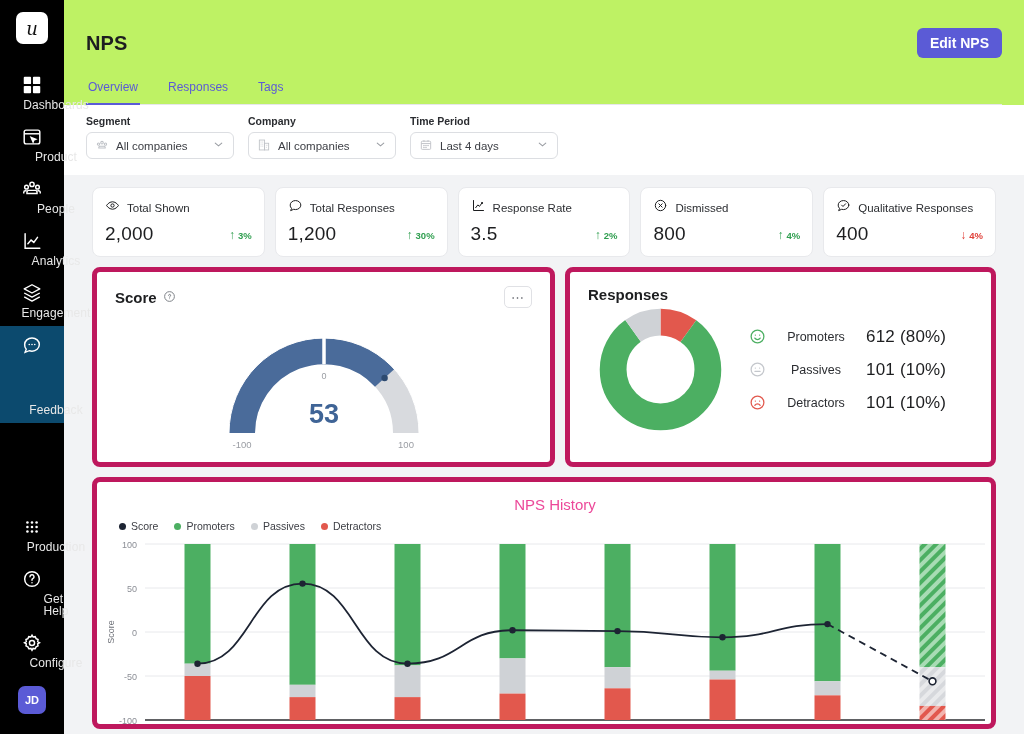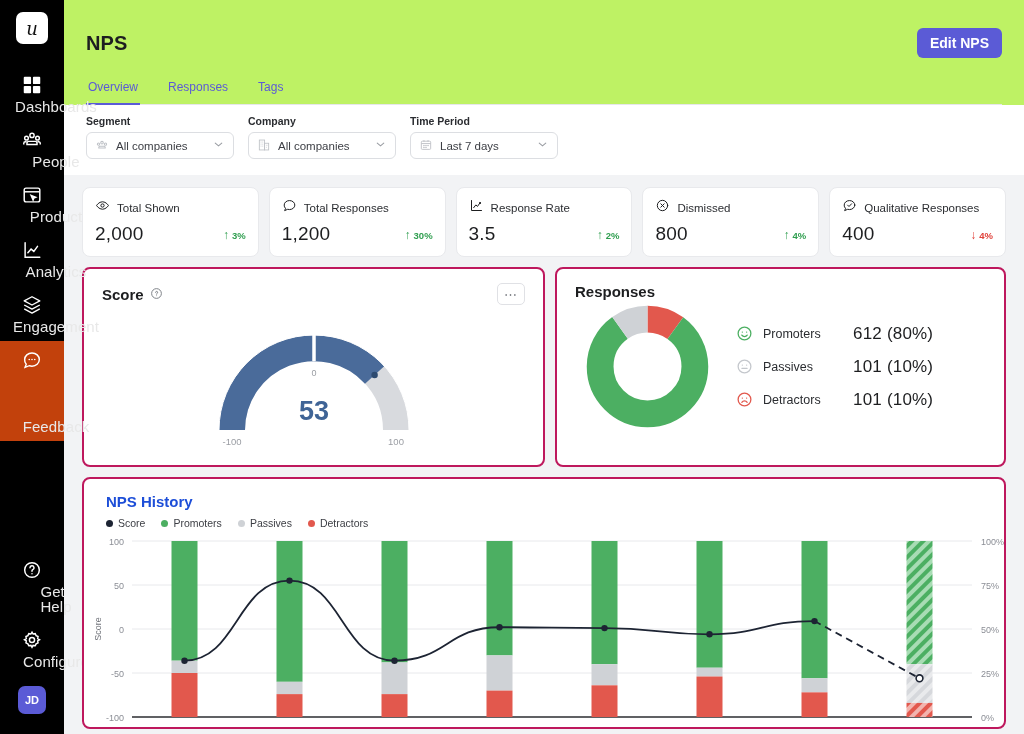--- a/index.html
+++ b/index.html
@@ -21,24 +21,24 @@
   .logo {
     width: 32px; height: 32px; background: #ffffff; border-radius: 7px;
     display: flex; align-items: center; justify-content: center;
     font-family: "DejaVu Serif", serif; font-style: italic;
     font-size: 18px; color: #111; margin-bottom: 22px;
   }
   .nav-item {
     width: 64px; padding: 8px 0 7px; display: flex; flex-direction: column;
     align-items: center; gap: 3px; cursor: pointer;
   }
-  .nav-item.active { background: #c2410c; gap: 48px; }
+  .nav-item.active { background: #0c4a6e; gap: 48px; }
   .nav-item .ico { width: 22px; height: 22px; display: block; }
   .nav-item .lbl {
-    font-size: 15px; color: #e8e8e8; letter-spacing: .1px; line-height: 1; margin-left: 48px;
+    font-size: 12px; color: #e8e8e8; letter-spacing: .1px; line-height: 1; margin-left: 48px;
   }
   .nav-bottom { position: absolute; bottom: 8px; left: 0; width: 64px; }
   .avatar {
     width: 28px; height: 28px; border-radius: 7px; background: #5b5bd6;
     color: #fff; font-size: 11px; font-weight: bold;
     display: flex; align-items: center; justify-content: center;
     margin: 10px auto 12px;
   }
 
   
@@ -62,40 +62,40 @@
   .filter { display: flex; flex-direction: column; gap: 5px; }
   .filter-label { font-size: 10.5px; font-weight: 700; color: #2b2d31; }
   .select {
     width: 148px; height: 27px; border: 1px solid #dcdee2; border-radius: 6px;
     display: flex; align-items: center; gap: 7px; padding: 0 8px;
     font-size: 11.5px; color: #3c3e44; background: #fff; cursor: pointer;
   }
   .select .sel-txt { flex: 1; white-space: nowrap; overflow: hidden; }
   .select .chev { color: #9a9da3; }
 
-  .content { flex: 1; background: #f2f3f5; padding: 12px 18px 0; overflow: hidden; }
+  .content { flex: 1; background: #f2f3f5; padding: 12px 28px 0; overflow: hidden; }
 
   
   .kpis { display: flex; gap: 10px; }
   .kpi {
     flex: 1; background: #fff; border: 1px solid #e8e9ec; border-radius: 8px;
     padding: 10px 12px 11px;
   }
   .kpi-head { display: flex; align-items: center; gap: 7px; }
   .kpi-title { font-size: 11.5px; color: #2b2d31; white-space: nowrap; }
   .kpi-body { display: flex; align-items: flex-end; justify-content: space-between; margin-top: 6px; }
   .kpi-value { font-size: 19px; color: #1d1e20; letter-spacing: .2px; }
   .kpi-delta { font-size: 9.5px; font-weight: 700; display: flex; align-items: center; gap: 3px; padding-bottom: 3px; }
   .kpi-delta.up { color: #2f9e4f; }
   .kpi-delta.down { color: #e0413a; }
   .kpi-delta .arr { font-size: 12px; font-weight: 400; }
 
   
   .row2 { display: flex; gap: 10px; margin-top: 10px; }
-  .panel { background: #fff; border: 2px solid #be185d; border-radius: 8px; }
+  .panel { background: #fff; border: 5px solid #be185d; border-radius: 8px; text-align: center; }
   .panel-head { display: flex; align-items: center; justify-content: space-between; padding: 14px 18px 0; }
   .panel-title { font-size: 15px; font-weight: 600; color: #1d1e20; display: flex; align-items: center; gap: 6px; }
   .kebab {
     width: 28px; height: 22px; border: 1px solid #e0e1e5; border-radius: 5px;
     display: flex; align-items: center; justify-content: center;
     color: #63666d; font-size: 13px; letter-spacing: 1px; cursor: pointer; background: #fff;
   }
   .panel-score { flex: 0 0 463px; height: 200px; }
   .panel-resp { flex: 1; height: 200px; }
 
@@ -103,21 +103,21 @@
 
   .resp-body { display: flex; align-items: center; gap: 26px; padding: 4px 0 0 28px; }
   .legend-rows { display: flex; flex-direction: column; gap: 13px; }
   .legend-row { display: flex; align-items: center; gap: 10px; }
   .legend-row .lg-ico { width: 17px; height: 17px; flex: 0 0 17px; }
   .legend-row .lg-name { font-size: 12.5px; color: #2b2d31; width: 80px; }
   .legend-row .lg-val { font-size: 17px; color: #1d1e20; letter-spacing: .2px; }
 
   
   .panel-hist { margin-top: 10px; height: 252px; position: relative; overflow: hidden; }
-  .hist-title { font-size: 15px; font-weight: 700; color: #1d4ed8; padding: 14px 0 0 22px; }
+  .hist-title { font-size: 15px; font-weight: 400; color: #ec4899; padding: 14px 0 0 22px; }
   .hist-legend { display: flex; gap: 16px; padding: 7px 0 0 22px; }
   .hl { display: flex; align-items: center; gap: 5px; font-size: 10.5px; color: #3c3e44; }
   .hl .dot { width: 7px; height: 7px; border-radius: 50%; display: block; }
   .chart-area { position: relative; }
 </style>
 </head>
 <body>
 
 <div class="app">
 
@@ -127,49 +127,49 @@
     <div class="nav-item">
       <span class="ico">
         <svg viewBox="0 0 24 24" width="22" height="22" fill="#fff">
             <rect x="3" y="3" width="8" height="8" rx="1"></rect>
             <rect x="13" y="3" width="8" height="8" rx="1"></rect>
             <rect x="3" y="13" width="8" height="8" rx="1"></rect>
             <rect x="13" y="13" width="8" height="8" rx="1"></rect>
           </svg>
       </span>
       <span class="lbl">Dashboards</span>
+    </div>
+
+    <div class="nav-item">
+      <span class="ico">
+        <svg viewBox="0 0 24 24" width="22" height="22" fill="none" stroke="#fff" stroke-width="1.6">
+            <rect x="3.5" y="4.5" width="17" height="15" rx="2"></rect>
+            <path d="M3.5 8.5h17"></path>
+            <path d="M11 12.5l5 2-2 .8-.8 2.2z" fill="#fff"></path>
+          </svg>
+      </span>
+      <span class="lbl">Product</span>
     </div>
 
     <div class="nav-item">
       <span class="ico">
         <svg viewBox="0 0 24 24" width="22" height="22" fill="none" stroke="#fff" stroke-width="1.6">
             <circle cx="12" cy="7" r="2.3"></circle>
             <circle cx="6" cy="10" r="2"></circle>
             <circle cx="18" cy="10" r="2"></circle>
             <path d="M8.5 13.5h7a2 2 0 0 1 2 2v1.5h-11V15.5a2 2 0 0 1 2-2z"></path>
             <path d="M3 17v-1.2a1.8 1.8 0 0 1 1.8-1.8h1.4"></path>
             <path d="M21 17v-1.2a1.8 1.8 0 0 0-1.8-1.8h-1.4"></path>
           </svg>
       </span>
       <span class="lbl">People</span>
     </div>
 
     <div class="nav-item">
       <span class="ico">
-        <svg viewBox="0 0 24 24" width="22" height="22" fill="none" stroke="#fff" stroke-width="1.6">
-            <rect x="3.5" y="4.5" width="17" height="15" rx="2"></rect>
-            <path d="M3.5 8.5h17"></path>
-            <path d="M11 12.5l5 2-2 .8-.8 2.2z" fill="#fff"></path>
-          </svg>
-      </span>
-      <span class="lbl">Product</span>
-    </div>
-
-    <div class="nav-item">
-      <span class="ico">
         <svg viewBox="0 0 24 24" width="22" height="22" fill="none" stroke="#fff" stroke-width="1.6" stroke-linecap="round">
             <path d="M4.5 4v16h16"></path>
             <path d="M7.5 15l3.5-4 3 2.5 4-5.5"></path>
           </svg>
       </span>
       <span class="lbl">Analytics</span>
     </div>
 
     <div class="nav-item">
       <span class="ico">
@@ -189,20 +189,36 @@
             <circle cx="9" cy="11.5" r=".9" fill="#fff" stroke="none"></circle>
             <circle cx="12" cy="11.5" r=".9" fill="#fff" stroke="none"></circle>
             <circle cx="15" cy="11.5" r=".9" fill="#fff" stroke="none"></circle>
           </svg>
       </span>
       <span class="lbl">Feedback</span>
     </div>
 
     <div class="nav-bottom">
 
+      <div class="nav-item">
+        <span class="ico">
+          <svg viewBox="0 0 24 24" width="22" height="22" fill="#fff">
+              <circle cx="7" cy="7" r="1.4"></circle>
+              <circle cx="12" cy="7" r="1.4"></circle>
+              <circle cx="17" cy="7" r="1.4"></circle>
+              <circle cx="7" cy="12" r="1.4"></circle>
+              <circle cx="12" cy="12" r="1.4"></circle>
+              <circle cx="17" cy="12" r="1.4"></circle>
+              <circle cx="7" cy="17" r="1.4"></circle>
+              <circle cx="12" cy="17" r="1.4"></circle>
+              <circle cx="17" cy="17" r="1.4"></circle>
+            </svg>
+        </span>
+        <span class="lbl">Production</span>
+      </div>
 
       <div class="nav-item">
         <span class="ico">
           <svg viewBox="0 0 24 24" width="22" height="22" fill="none" stroke="#fff" stroke-width="1.6">
               <circle cx="12" cy="12" r="8"></circle>
               <path d="M9.8 9.6a2.2 2.2 0 1 1 2.9 2.1c-.5.2-.7.6-.7 1.1v.5" stroke-linecap="round"></path>
               <circle cx="12" cy="16" r=".8" fill="#fff" stroke="none"></circle>
             </svg>
         </span>
         <span class="lbl">Get Help</span>
@@ -282,21 +298,21 @@
             <svg viewBox="0 0 24 24" width="14" height="14" fill="none" stroke="#bfc2c7" stroke-width="1.6">
                 <rect x="4" y="5.5" width="16" height="14" rx="1.6"></rect>
                 <path d="M4 9.5h16M8.5 3.5v3M15.5 3.5v3"></path>
                 <circle cx="8.5" cy="13" r=".7" fill="#bfc2c7"></circle>
                 <circle cx="12" cy="13" r=".7" fill="#bfc2c7"></circle>
                 <circle cx="15.5" cy="13" r=".7" fill="#bfc2c7"></circle>
                 <circle cx="8.5" cy="16.2" r=".7" fill="#bfc2c7"></circle>
                 <circle cx="12" cy="16.2" r=".7" fill="#bfc2c7"></circle>
               </svg>
           </span>
-          <span class="sel-txt">Last 7 days</span>
+          <span class="sel-txt">Last 4 days</span>
           <span class="chev">
             <svg viewBox="0 0 24 24" width="13" height="13" fill="none" stroke="#9a9da3" stroke-width="2" stroke-linecap="round">
                 <path d="M6 9.5l6 5 6-5"></path>
               </svg>
           </span>
         </div>
       </div>
     </div>
 
     <div class="content">

